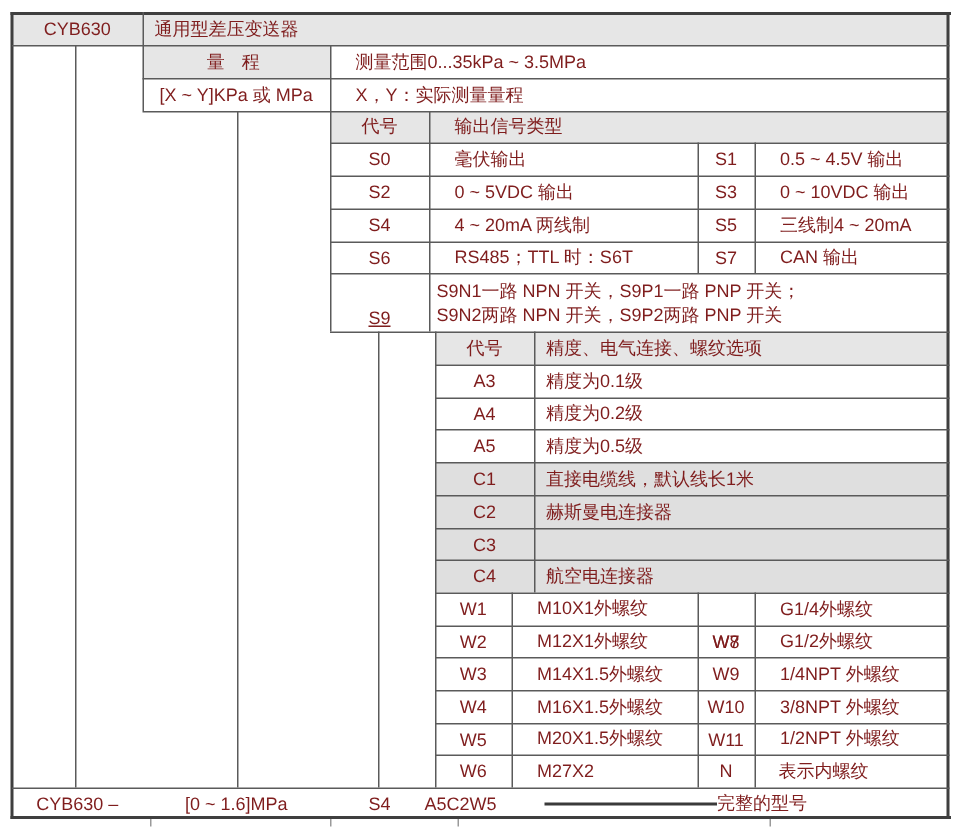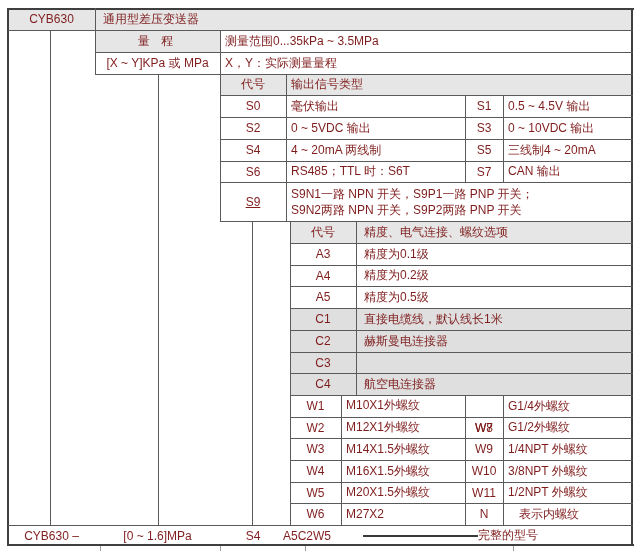--- a/index.html
+++ b/index.html
@@ -10,21 +10,21 @@
   }
   .fill{position:absolute;}
   .fill-header{background:#e6e6e6;}
   .fill-shaded{background:#dfdfdf;}
   .hl{position:absolute;height:1px;background:#5a5a5a;}
   .vl{position:absolute;width:1px;background:#5a5a5a;}
   .outer{position:absolute;background:#3f3f3f;}
   .tick{position:absolute;width:1px;height:5px;background:#9a9a9a;}
   .cell{position:absolute;display:flex;align-items:center;box-sizing:border-box;white-space:nowrap;overflow:hidden;}
   .code{justify-content:center;text-align:center;}
-  .desc{justify-content:flex-start;padding-left:5px;}
+  .desc{justify-content:flex-start;padding-left:17px;}
   .pad8{padding-left:8px;}
   .pad16{padding-left:16px;}
   .ls3{letter-spacing:4px;}
   .twoline{flex-direction:column;align-items:flex-start;justify-content:center;line-height:16px;padding-left:5px;}
   .rule{position:absolute;height:2px;background:#3a3a3a;}
 </style>
 </head>
 <body>
 
 <div id="page">
@@ -109,21 +109,21 @@
   <div class="cell code" style="left:220px;top:139px;width:66px;height:22px;">S4</div>
   <div class="cell desc" style="left:286px;top:139px;width:179px;height:22px;">4 ~ 20mA 两线制</div>
   <div class="cell code" style="left:465px;top:139px;width:38px;height:22px;">S5</div>
   <div class="cell desc" style="left:503px;top:139px;width:130px;height:22px;">三线制4 ~ 20mA</div>
 
   <div class="cell code" style="left:220px;top:161px;width:66px;height:21px;">S6</div>
   <div class="cell desc" style="left:286px;top:161px;width:179px;height:21px;">RS485；TTL 时：S6T</div>
   <div class="cell code" style="left:465px;top:161px;width:38px;height:21px;">S7</div>
   <div class="cell desc" style="left:503px;top:161px;width:130px;height:21px;">CAN 输出</div>
 
-  <div class="cell code" style="left:220px;top:182px;width:66px;height:39px;text-decoration:underline;">S9</div>
+  <div class="cell code" style="left:220px;top:192px;width:66px;height:39px;text-decoration:underline;">S9</div>
   <div class="cell twoline" style="left:286px;top:182px;width:347px;height:39px;">
     <span>S9N1一路 NPN 开关，S9P1一路 PNP 开关；</span>
     <span>S9N2两路 NPN 开关，S9P2两路 PNP 开关</span>
   </div>
 
   <div class="cell code" style="left:290px;top:221px;width:66px;height:22px;">代号</div>
   <div class="cell desc pad8" style="left:356px;top:221px;width:277px;height:22px;">精度、电气连接、螺纹选项</div>
 
   <div class="cell code" style="left:290px;top:243px;width:66px;height:22px;">A3</div>
   <div class="cell desc pad8" style="left:356px;top:243px;width:277px;height:22px;">精度为0.1级</div>

